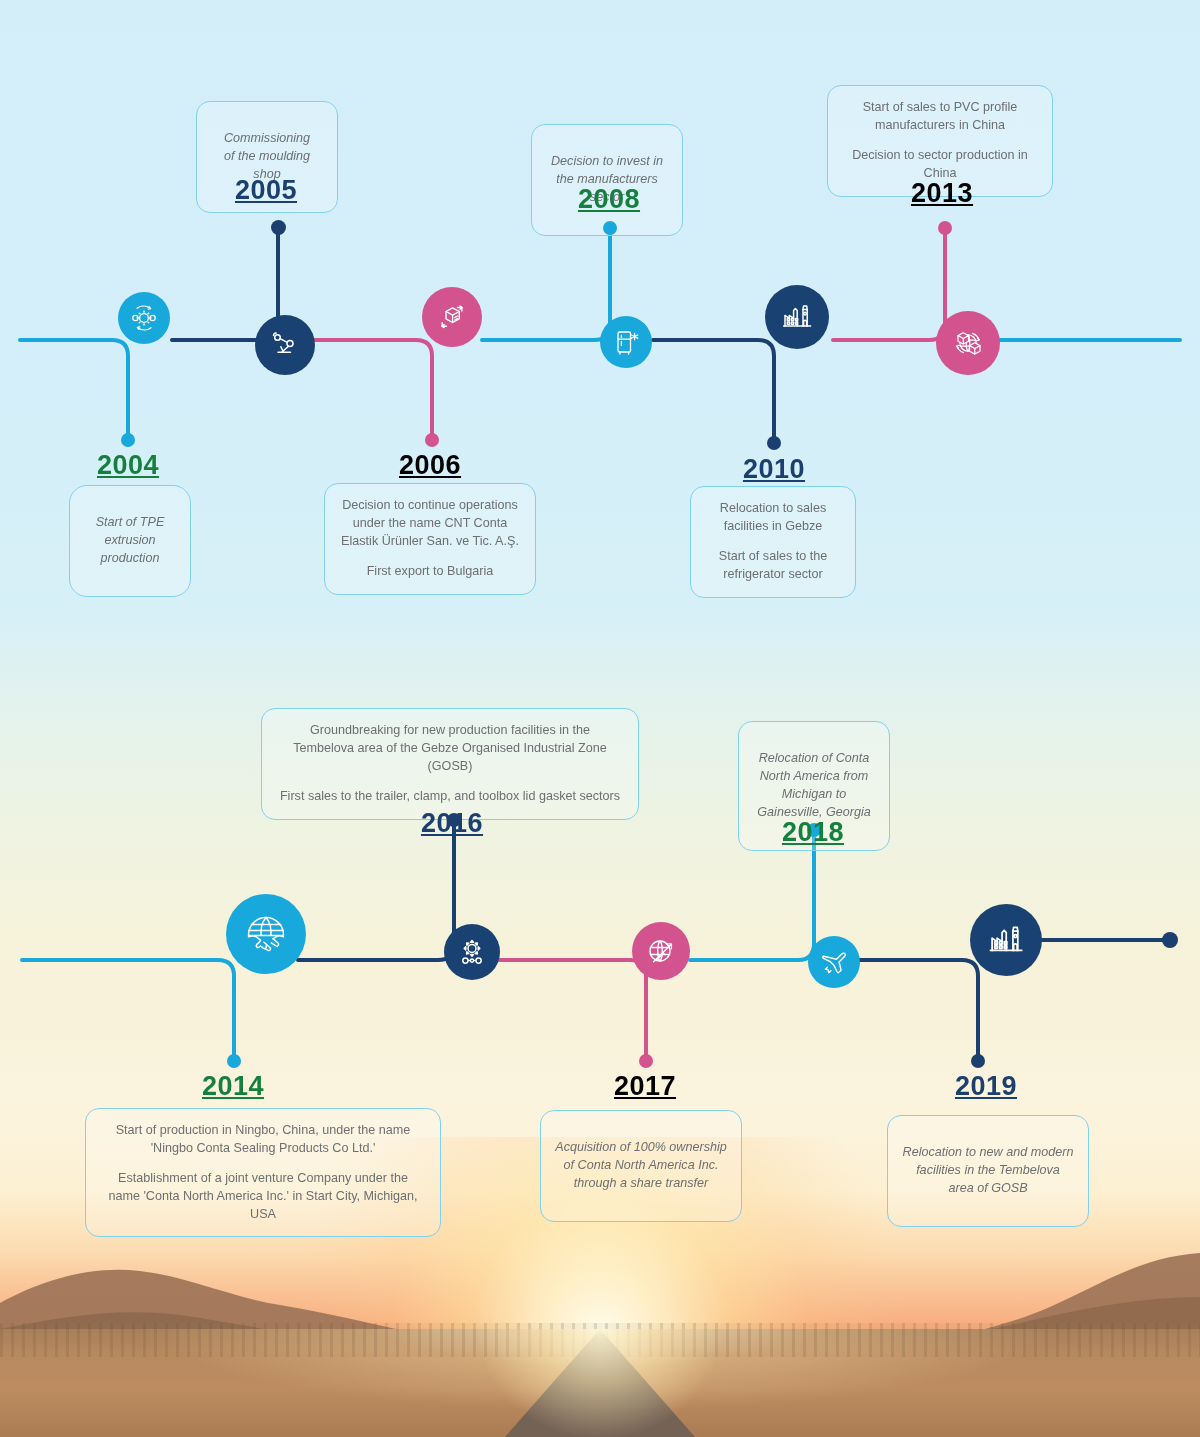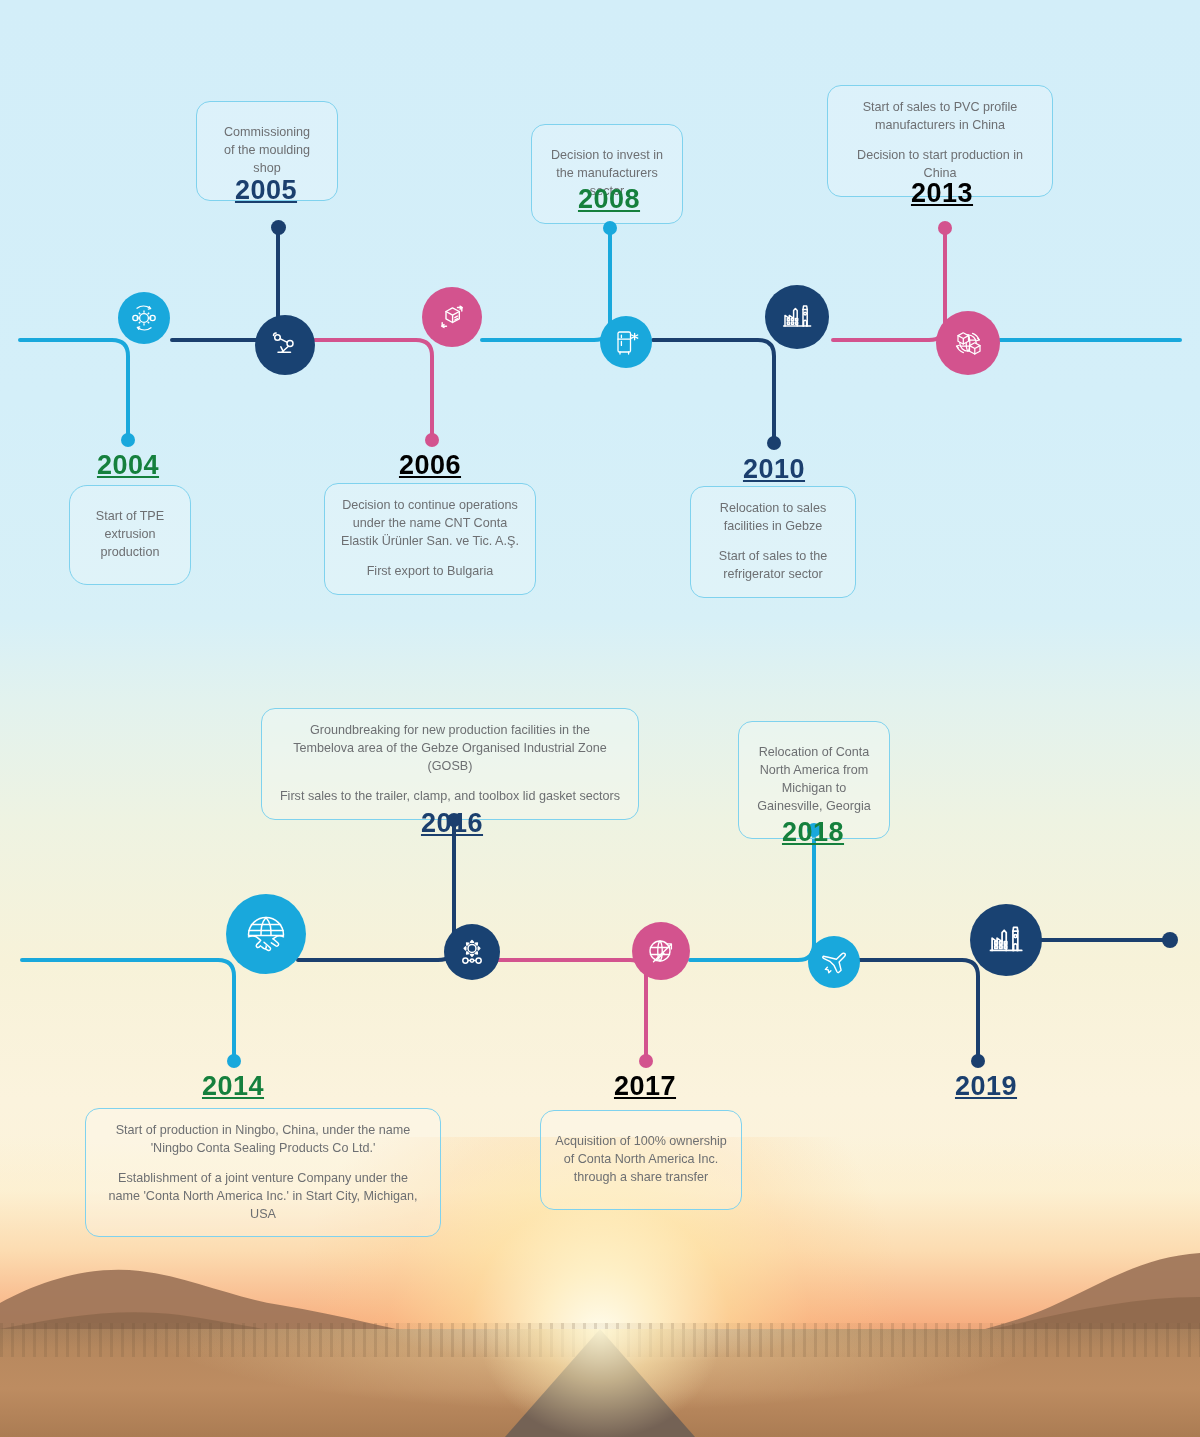--- a/index.html
+++ b/index.html
@@ -102,21 +102,21 @@
     border-radius: 14px;
     background: rgba(255,255,255,0.22);
     color: #6d6f72;
     font-size: 12.6px;
     line-height: 1.42;
     text-align: center;
     padding: 13px 16px;
     z-index: 4;
   }
   .box p + p { margin-top: 12px; }
-  .box.tight { padding: 22px 14px; }
+  .box.tight { padding: 28px 14px; font-style: italic; }
 
   
   .dot { position: absolute; border-radius: 50%; z-index: 5; }
 </style>
 </head>
 <body>
 
 <div class="row" style="top:0;height:620px;">
 
   <svg class="track" width="1200" height="620">
@@ -263,21 +263,21 @@
     <p>Decision to invest in the manufacturers sector</p>
   </div>
 
   <div class="box" style="left:773px;top:486px;width:166px;">
     <p>Relocation to sales facilities in Gebze</p>
     <p>Start of sales to the refrigerator sector</p>
   </div>
 
   <div class="box" style="left:940px;top:85px;width:226px;">
     <p>Start of sales to PVC profile manufacturers in China</p>
-    <p>Decision to start production in China</p>
+    <p>Decision to sector production in China</p>
   </div>
 </div>
 
 <div class="row" style="top:620px;height:620px;">
 
   <svg class="track" width="1200" height="620">
 
     <path d="M22,340 L218,340 Q234,340 234,356 L234,440" fill="none" stroke="#19a8dc" stroke-width="4" stroke-linecap="round"></path>
 
     <path d="M298,340 L438,340 Q454,340 454,324 L454,200" fill="none" stroke="#1b3f6e" stroke-width="4" stroke-linecap="round"></path>
@@ -389,20 +389,23 @@
   </div>
 
   <div class="box tight" style="left:641px;top:490px;width:202px;">
     <p>Acquisition of 100% ownership of Conta North America Inc. through a share transfer</p>
   </div>
 
   <div class="box tight" style="left:814px;top:101px;width:152px;">
     <p>Relocation of Conta North America from Michigan to Gainesville, Georgia</p>
   </div>
 
+  <div class="box tight" style="left:988px;top:495px;width:202px;">
+    <p>Relocation to new and modern facilities in the Tembelova area of GOSB</p>
+  </div>
 </div>
 
 <div class="photo">
   <div class="sky"></div>
   <div class="sunglow"></div>
 
   <div class="mtn" style="left:0;">
     <svg width="700" height="120" viewBox="0 0 700 120">
       <path d="M0,120 L0,58 C40,36 90,20 140,26 C190,32 230,52 280,60 C340,70 400,86 470,100 C530,112 620,118 700,120 Z" fill="#9d7458" opacity="0.92"></path>
       <path d="M0,120 L0,84 C60,72 120,62 180,70 C250,80 320,96 400,106 C470,114 560,118 700,120 Z" fill="#8a6549" opacity="0.75"></path>

